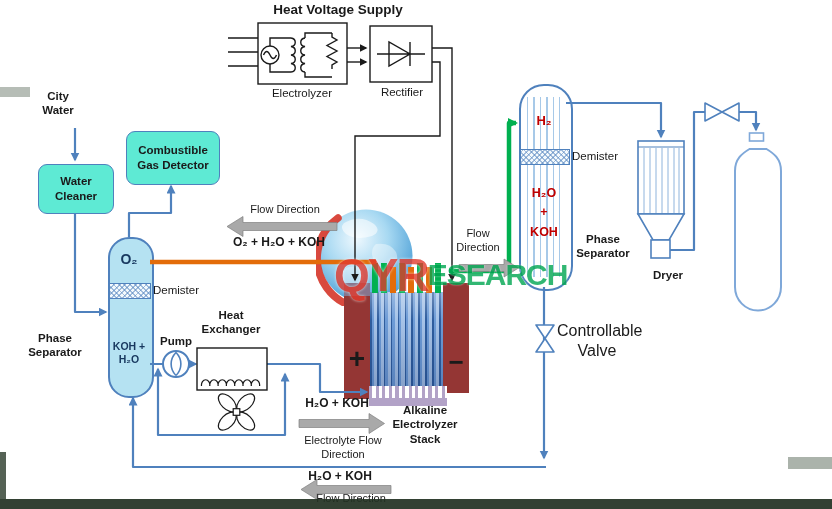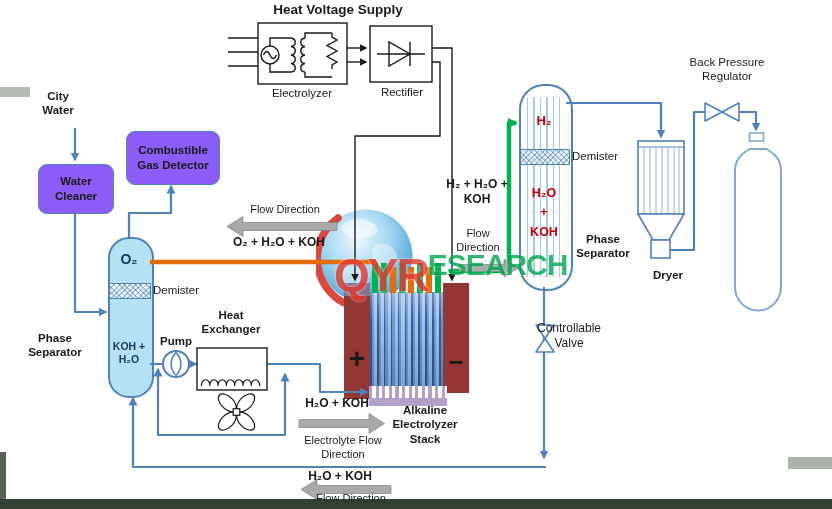--- a/index.html
+++ b/index.html
@@ -2,21 +2,21 @@
 <html><head>
 <meta charset="utf-8">
 <style>
   html,body{margin:0;padding:0;background:#fff;}
   #app{position:relative;width:832px;height:509px;background:#ffffff;overflow:hidden;
        font-family:"Liberation Sans",sans-serif;}
   .abs{position:absolute;}
   .lbl{position:absolute;text-align:center;color:#1a1a1a;line-height:1.25;
        font-family:"Liberation Sans","DejaVu Sans",sans-serif;}
   .b{font-weight:700;}
-  .box{position:absolute;border:1.8px solid #4f81bd;border-radius:9px;background:#8b5cf6;
+  .box{position:absolute;border:1.8px solid #4f81bd;border-radius:9px;background:#5eead4;
        display:flex;align-items:center;justify-content:center;text-align:center;
        font-weight:700;font-size:11.5px;line-height:1.3;color:#1a1a1a;}
   .col{position:absolute;border:2px solid #4f81bd;}
   .demister{position:absolute;border:1px solid #4f81bd;background-color:#f4fafd;
        background-image:repeating-linear-gradient(45deg,rgba(79,129,189,.5) 0 1.3px,transparent 1.3px 3.8px),
                         repeating-linear-gradient(-45deg,rgba(79,129,189,.5) 0 1.3px,transparent 1.3px 3.8px);}
   .hstripe{position:absolute;left:6px;right:6px;
        background:repeating-linear-gradient(90deg,#a7c9e8 0 1.4px,transparent 1.4px 6.4px);}
   .cells{position:absolute;
        background-image:linear-gradient(180deg,rgba(255,255,255,.30),rgba(255,255,255,0) 30%,rgba(10,30,80,.20)),
@@ -189,36 +189,34 @@
 
   <div class="lbl b" style="left:150px;top:334px;width:52px;font-size:11.5px;z-index:3">Pump</div>
   <div class="lbl b" style="left:192px;top:308px;width:78px;font-size:11.5px;z-index:3">Heat Exchanger</div>
   <div class="lbl b" style="left:293px;top:396px;width:88px;font-size:12px;z-index:3">H₂O + KOH</div>
   <div class="lbl" style="left:291px;top:434px;width:104px;font-size:11px;z-index:3">Electrolyte Flow Direction</div>
 
   <div class="lbl b" style="left:381px;top:403px;width:88px;font-size:11.5px;z-index:3">Alkaline Electrolyzer Stack</div>
   <div class="lbl b" style="left:345px;top:341px;width:24px;font-size:28px;z-index:3">+</div>
   <div class="lbl b" style="left:444px;top:346px;width:24px;font-size:26px;z-index:3">−</div>
 
-  <div class="lbl b" style="left:444px;top:177px;width:66px;font-size:12px;z-index:3">H₂ + H₂O + KOH</div>
   <div class="lbl" style="left:447px;top:227px;width:62px;font-size:11px;z-index:3">Flow Direction</div>
 
   <div class="lbl b" style="left:521px;top:113px;width:46px;font-size:13px;color:#c00000;z-index:3">H₂</div>
   <div class="lbl" style="left:572px;top:149px;width:62px;font-size:11.5px;text-align:left;z-index:3">Demister</div>
   <div class="lbl b" style="left:527px;top:184px;width:34px;font-size:12.5px;line-height:1.55;color:#c00000;z-index:3">H₂O + KOH</div>
   <div class="lbl b" style="left:570px;top:232px;width:66px;font-size:11.5px;z-index:3">Phase Separator</div>
 
-  <div class="lbl" style="left:529px;top:321px;width:80px;font-size:12px;z-index:3">Controllable Valve</div>
+  <div class="lbl" style="left:557px;top:321px;width:80px;font-size:16px;z-index:3">Controllable Valve</div>
   <div class="lbl b" style="left:303px;top:469px;width:74px;font-size:12px;z-index:3">H₂O + KOH</div>
   <div class="lbl" style="left:313px;top:492px;width:76px;font-size:11px;z-index:3">Flow Direction</div>
 
-  <div class="lbl" style="left:664px;top:55px;width:126px;font-size:11.5px;z-index:3">Back Pressure Regulator</div>
   <div class="lbl b" style="left:640px;top:268px;width:56px;font-size:11.5px;z-index:3">Dryer</div>
 
-  <div class="abs" style="left:334px;top:248px;z-index:4;display:flex;align-items:flex-start;opacity:.8">
+  <div class="abs" style="left:334px;top:248px;z-index:4;display:flex;align-items:center;opacity:.8">
     <span style="font:700 46px 'Liberation Sans',sans-serif;color:#e23b2e;letter-spacing:-2px;text-shadow:0 0 3px rgba(255,255,255,.9)">QYR</span>
     <span style="font:700 30px 'Liberation Sans',sans-serif;color:#00a651;letter-spacing:-1px;text-shadow:0 0 2px rgba(255,255,255,.7)">ESEARCH</span>
   </div>
 
   <div class="abs" style="left:0;top:499px;width:832px;height:10px;background:#223122;opacity:.92;z-index:5"></div>
   <div class="abs" style="left:0;top:452px;width:6px;height:47px;background:#2b3b2b;opacity:.8;z-index:5"></div>
   <div class="abs" style="left:788px;top:457px;width:44px;height:12px;background:rgba(45,65,45,.4);z-index:5"></div>
   <div class="abs" style="left:0;top:87px;width:30px;height:10px;background:rgba(45,65,45,.35);z-index:5"></div>
 
 </div>

